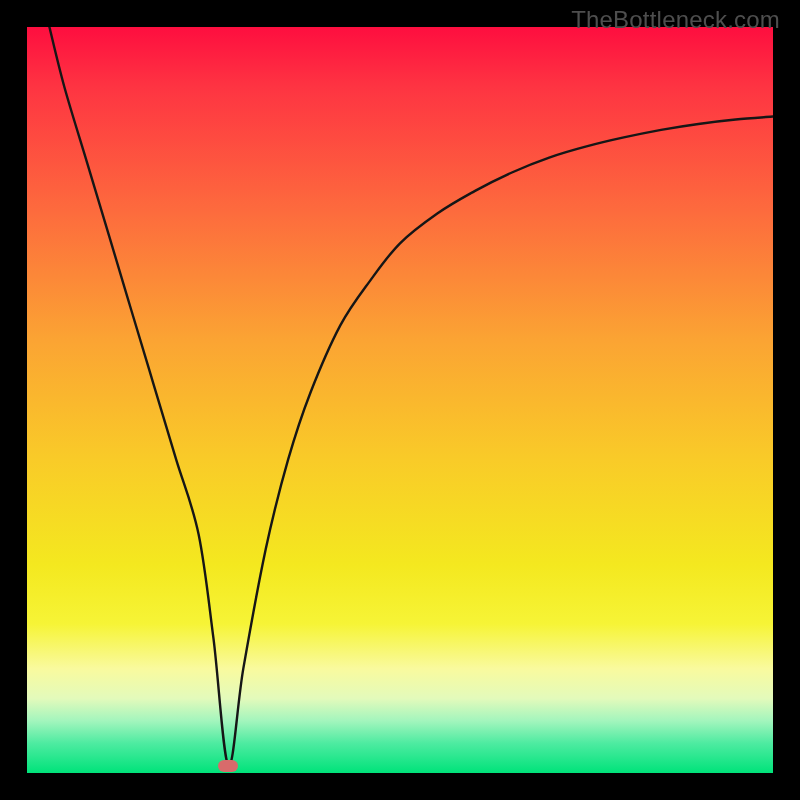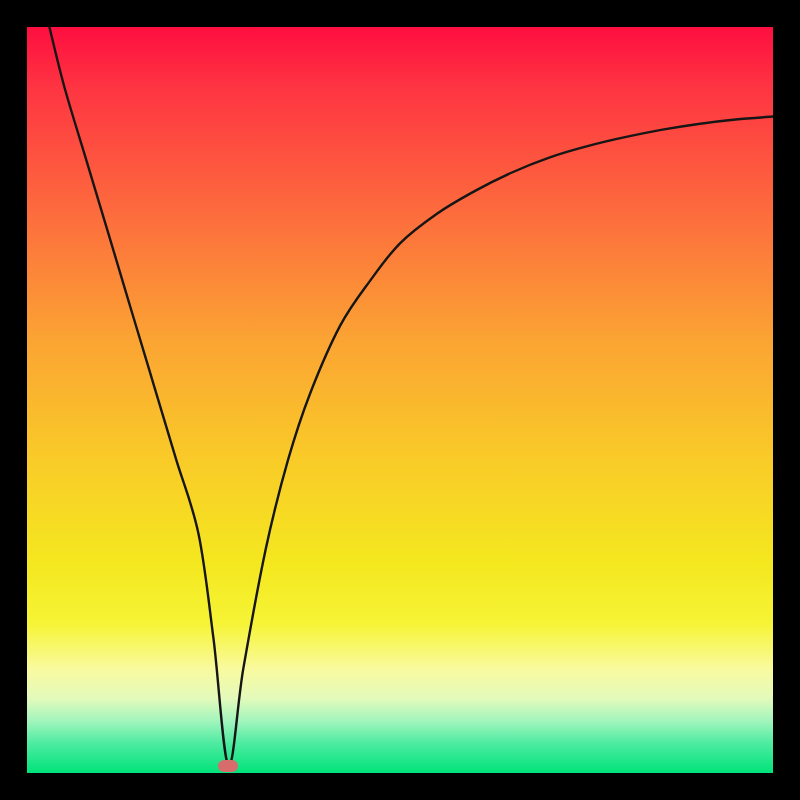--- a/index.html
+++ b/index.html
@@ -62,20 +62,21 @@
     width: 20px;
     height: 12px;
     background: #d86b6b;
     border-radius: 6px;
   }
 </style>
 </head>
 <body>
 
 <div class="frame">
+  <div class="watermark">TheBottleneck.com</div>
 
   <div class="plot-area">
     <svg class="curve" viewBox="0 0 746 746" preserveAspectRatio="none">
       <path id="curve-path" fill="none" stroke="#161616" stroke-width="2.4" stroke-linecap="round" d="M 22.4 0.0 C 24.9 9.9, 31.1 37.3, 37.3 59.7 C 43.5 82.1, 52.2 109.4, 59.7 134.3 C 67.1 159.1, 74.6 184.0, 82.1 208.9 C 89.5 233.7, 97.0 258.6, 104.4 283.5 C 111.9 308.3, 119.4 333.2, 126.8 358.1 C 134.3 382.9, 141.7 407.8, 149.2 432.7 C 156.7 457.5, 165.4 477.4, 171.6 507.3 C 177.8 537.1, 181.5 573.2, 186.5 611.7 C 191.5 650.3, 196.4 733.6, 201.4 738.5 C 206.4 743.5, 210.1 677.6, 216.3 641.6 C 222.6 605.5, 231.3 557.0, 238.7 522.2 C 246.2 487.4, 253.6 458.8, 261.1 432.7 C 268.6 406.6, 274.8 387.9, 283.5 365.5 C 292.2 343.2, 303.4 317.1, 313.3 298.4 C 323.3 279.8, 333.2 267.3, 343.2 253.6 C 353.1 240.0, 361.8 227.5, 373.0 216.3 C 384.2 205.2, 397.9 195.2, 410.3 186.5 C 422.7 177.8, 435.2 171.0, 447.6 164.1 C 460.0 157.3, 472.5 151.1, 484.9 145.5 C 497.3 139.9, 509.8 134.9, 522.2 130.6 C 534.6 126.2, 547.1 122.7, 559.5 119.4 C 571.9 116.0, 584.4 113.1, 596.8 110.4 C 609.2 107.7, 621.7 105.2, 634.1 102.9 C 646.5 100.7, 659.0 98.7, 671.4 97.0 C 683.8 95.2, 696.3 93.7, 708.7 92.5 C 721.1 91.3, 739.8 90.0, 746.0 89.5"></path>
     </svg>
     <div id="min-marker" class="marker" style="left: 191.42px; top: 732.54px; background: rgb(216, 107, 107);"></div>
   </div>
 </div>
 
 </body></html>

